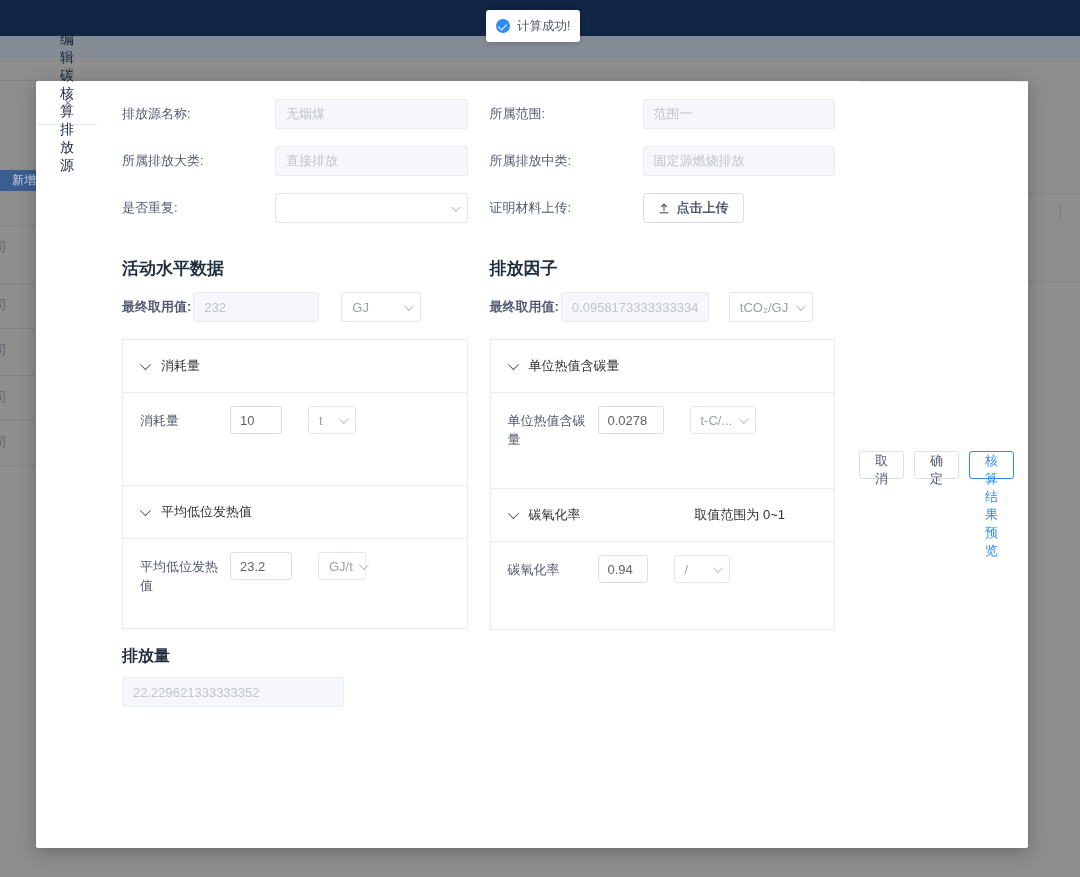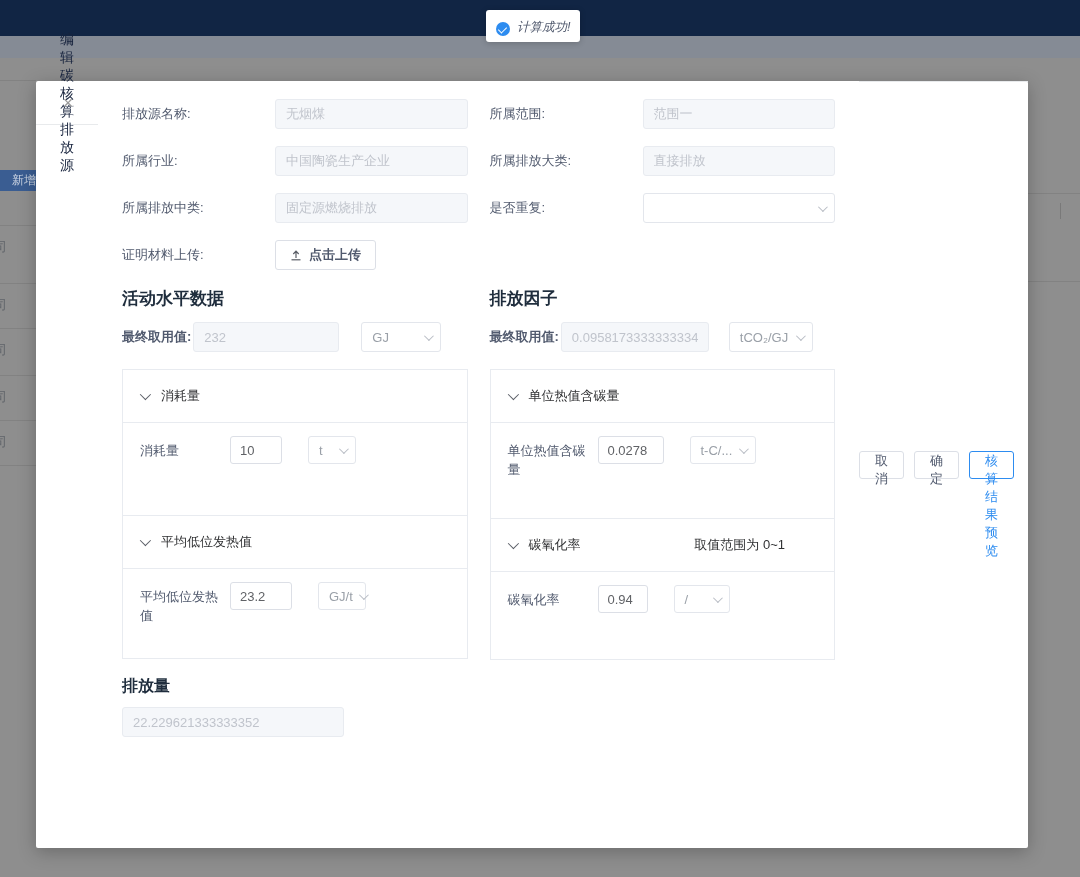--- a/index.html
+++ b/index.html
@@ -13,22 +13,22 @@
   .bg-page { position:absolute; left:0; top:58px; width:1080px; height:819px; background:#8e8e8e; z-index:1; }
   .bg-line { position:absolute; background:rgba(0,0,0,0.08); z-index:2; }
   .bg-add-btn { position:absolute; left:0; top:170px; width:36px; height:21px; background:#3a5d92;
     color:#ccd5e3; font-size:12px; display:flex; align-items:center; justify-content:flex-end;
     overflow:hidden; white-space:nowrap; z-index:2; }
   .bg-row-char { position:absolute; left:-6px; width:18px; color:#60646a; font-size:13px; z-index:2; overflow:hidden; }
   .bg-vline { position:absolute; left:1060px; top:203px; width:1px; height:16px; background:#797979; z-index:2; }
 
   
   .toast { position:absolute; left:486px; top:10px; width:94px; height:32px; background:#fff;
-    border-radius:3px; box-shadow:0 1px 6px rgba(0,0,0,0.2); display:flex; align-items:flex-end;
-    gap:7px; padding:6px 10px; z-index:50;font-style:italic; }
+    border-radius:3px; box-shadow:0 1px 6px rgba(0,0,0,0.2); display:flex; align-items:center;
+    gap:7px; padding:6px 10px; z-index:50; }
   .toast-icon { width:14px; height:14px; border-radius:50%; background:#2d8cf0; position:relative; flex:0 0 14px; }
   .toast-icon::after { content:""; position:absolute; left:4px; top:2.5px; width:4px; height:7px;
     border-right:1.6px solid #fff; border-bottom:1.6px solid #fff; transform:rotate(45deg); }
   .toast-msg { color:#515a6e; font-size:12.5px; white-space:nowrap; }
 
   
   .modal { position:absolute; left:36px; top:81px; width:992px; height:767px; background:#fff;
     border-radius:2px; box-shadow:0 4px 18px rgba(0,0,0,0.25); z-index:20; display:flex; flex-direction:row; }
   .modal-header { position:relative; height:44px; flex:0 0 44px; display:flex; align-items:center;
     padding:0 24px; border-bottom:1px solid #e8eaec; }
@@ -58,21 +58,21 @@
   .upload-btn { display:inline-flex; align-items:center; gap:7px; height:30px; padding:0 14px;
     border:1px solid #dcdfe6; border-radius:3px; background:#fff; color:#515a6e; font-size:13px;
     font-weight:700; cursor:pointer; }
   .upload-ico { display:inline-flex; }
 
   
   .sections { display:grid; grid-template-columns:1fr 1fr; column-gap:22px; margin-top:17px; }
   .section-title { font-size:17px; font-weight:700; color:#1f2d3d; margin-bottom:12px; }
   .final-row { display:flex; align-items:center; margin-bottom:17px; }
   .final-label { font-weight:700; color:#515a6e; font-size:13px; margin-right:2px; }
-  .final-input { width:146px; margin-right:22px; }
+  .final-input { width:126px; margin-right:22px; }
   .final-input-wide { width:148px; margin-right:20px; }
   .final-sel { width:80px; }
   .final-sel-wide { width:84px; }
 
   
   .clp { border:1px solid #e8ebf0; }
   .clp-h { height:53px; display:flex; align-items:center; gap:13px; padding:0 17px;
     border-bottom:1px solid #e8ebf0; color:#303133; font-size:13px; cursor:pointer; }
   .clp-chev { width:8px; height:8px; border-right:1.6px solid #5a5e66; border-bottom:1.6px solid #5a5e66;
     transform:rotate(45deg) translateY(-2px); flex:0 0 auto; }
@@ -140,24 +140,20 @@
         <div class="form-item">
           <span class="form-label">排放源名称:</span>
           <span class="form-ctl"><input class="input dis" disabled="" value="无烟煤" style=""></span>
         </div>
         <div class="form-item">
           <span class="form-label">所属范围:</span>
           <span class="form-ctl"><input class="input dis" disabled="" value="范围一" style=""></span>
         </div>
 
         <div class="form-item">
-          <span class="form-label">所属行业:</span>
-          <span class="form-ctl"><input class="input dis" disabled="" value="中国陶瓷生产企业" style=""></span>
-        </div>
-        <div class="form-item">
           <span class="form-label">所属排放大类:</span>
           <span class="form-ctl"><input class="input dis" disabled="" value="直接排放" style=""></span>
         </div>
 
         <div class="form-item">
           <span class="form-label">所属排放中类:</span>
           <span class="form-ctl"><input class="input dis" disabled="" value="固定源燃烧排放" style=""></span>
         </div>
         <div class="form-item">
           <span class="form-label">是否重复:</span>

